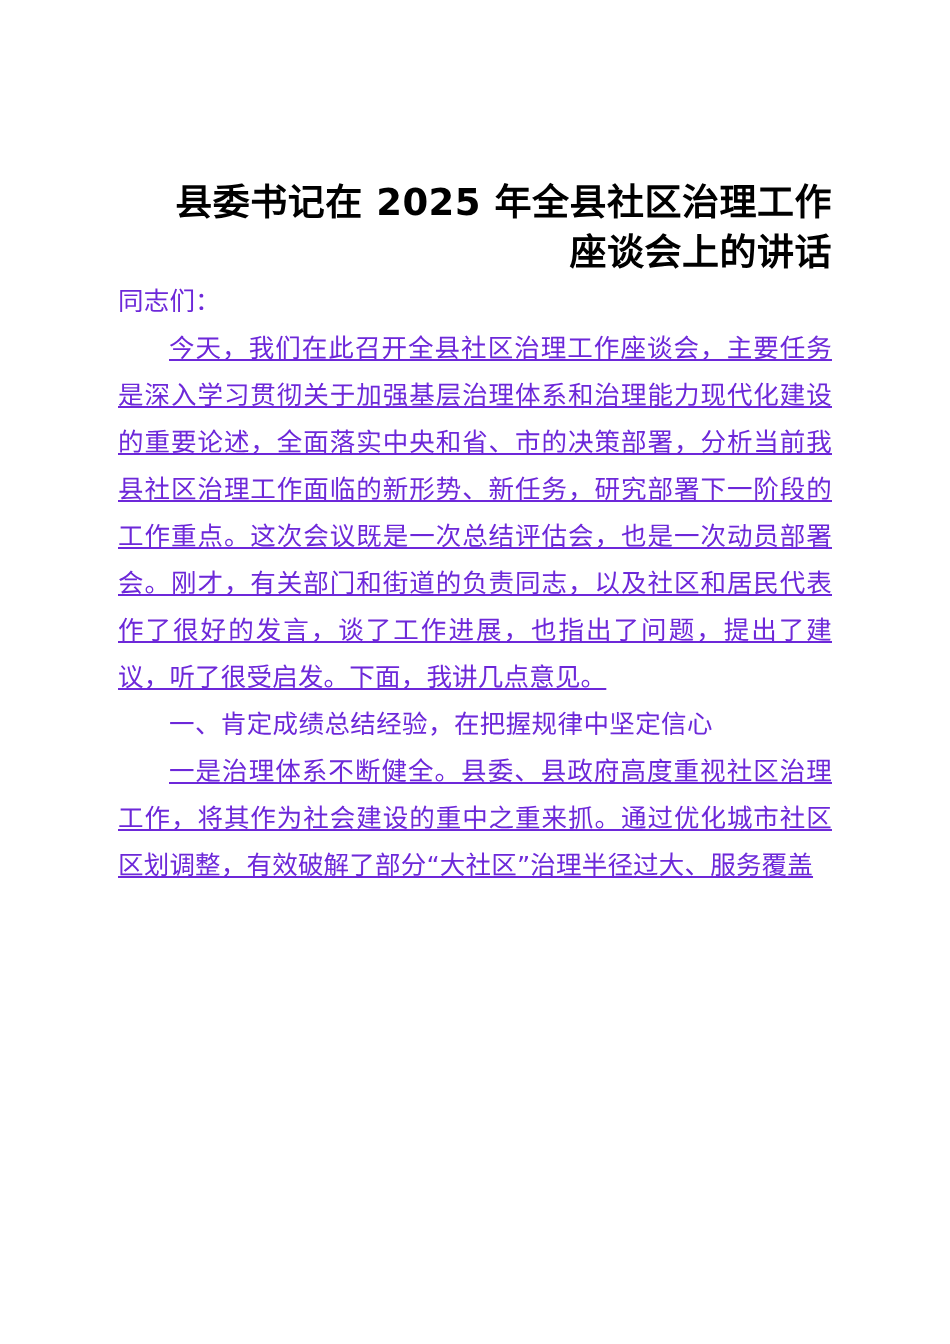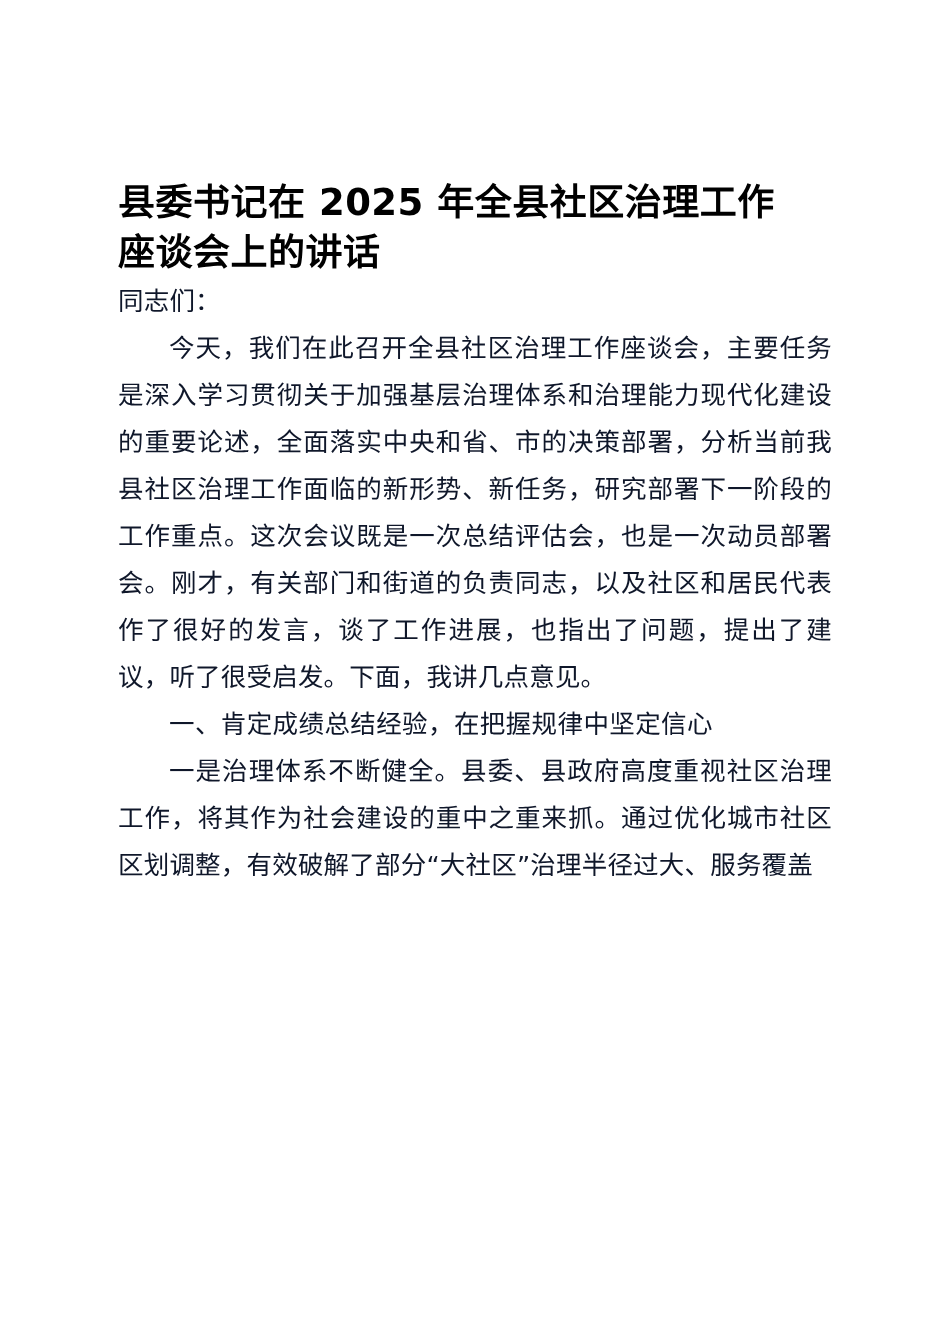--- a/index.html
+++ b/index.html
@@ -27,47 +27,48 @@
     top: 0;
     width: 714px;
   }
 
   
   .doc-title {
     font-family: "DejaVu Sans", "Liberation Sans", sans-serif;
     font-weight: 700;
     font-size: 37px;
     line-height: 50px;
-    text-align: left;
+    text-align: right;
     letter-spacing: 0.5px;
     margin: 0;
     padding-top: 178px;
     color: #000000;
     white-space: pre-line;
   }
 
   
   .para {
     font-family: "DejaVu Sans", "Liberation Sans", sans-serif;
     font-size: 25.5px;
     line-height: 47px;
     text-align: justify;
     text-justify: inter-character;
     margin: 0;
-    color: #0f172a;
+    color: #6d28d9;
     letter-spacing: 0.2px;
     word-break: break-all;
   }
 
   .para.first-line-none {
     text-indent: 0;
   }
 
   .para.indent {
     text-indent: 2em;
+    text-decoration: underline;
   }
 
   .para.heading {
     font-weight: 400;
     text-indent: 2em;
     letter-spacing: 0.4px;
   }
 </style>
 </head>
 <body>

